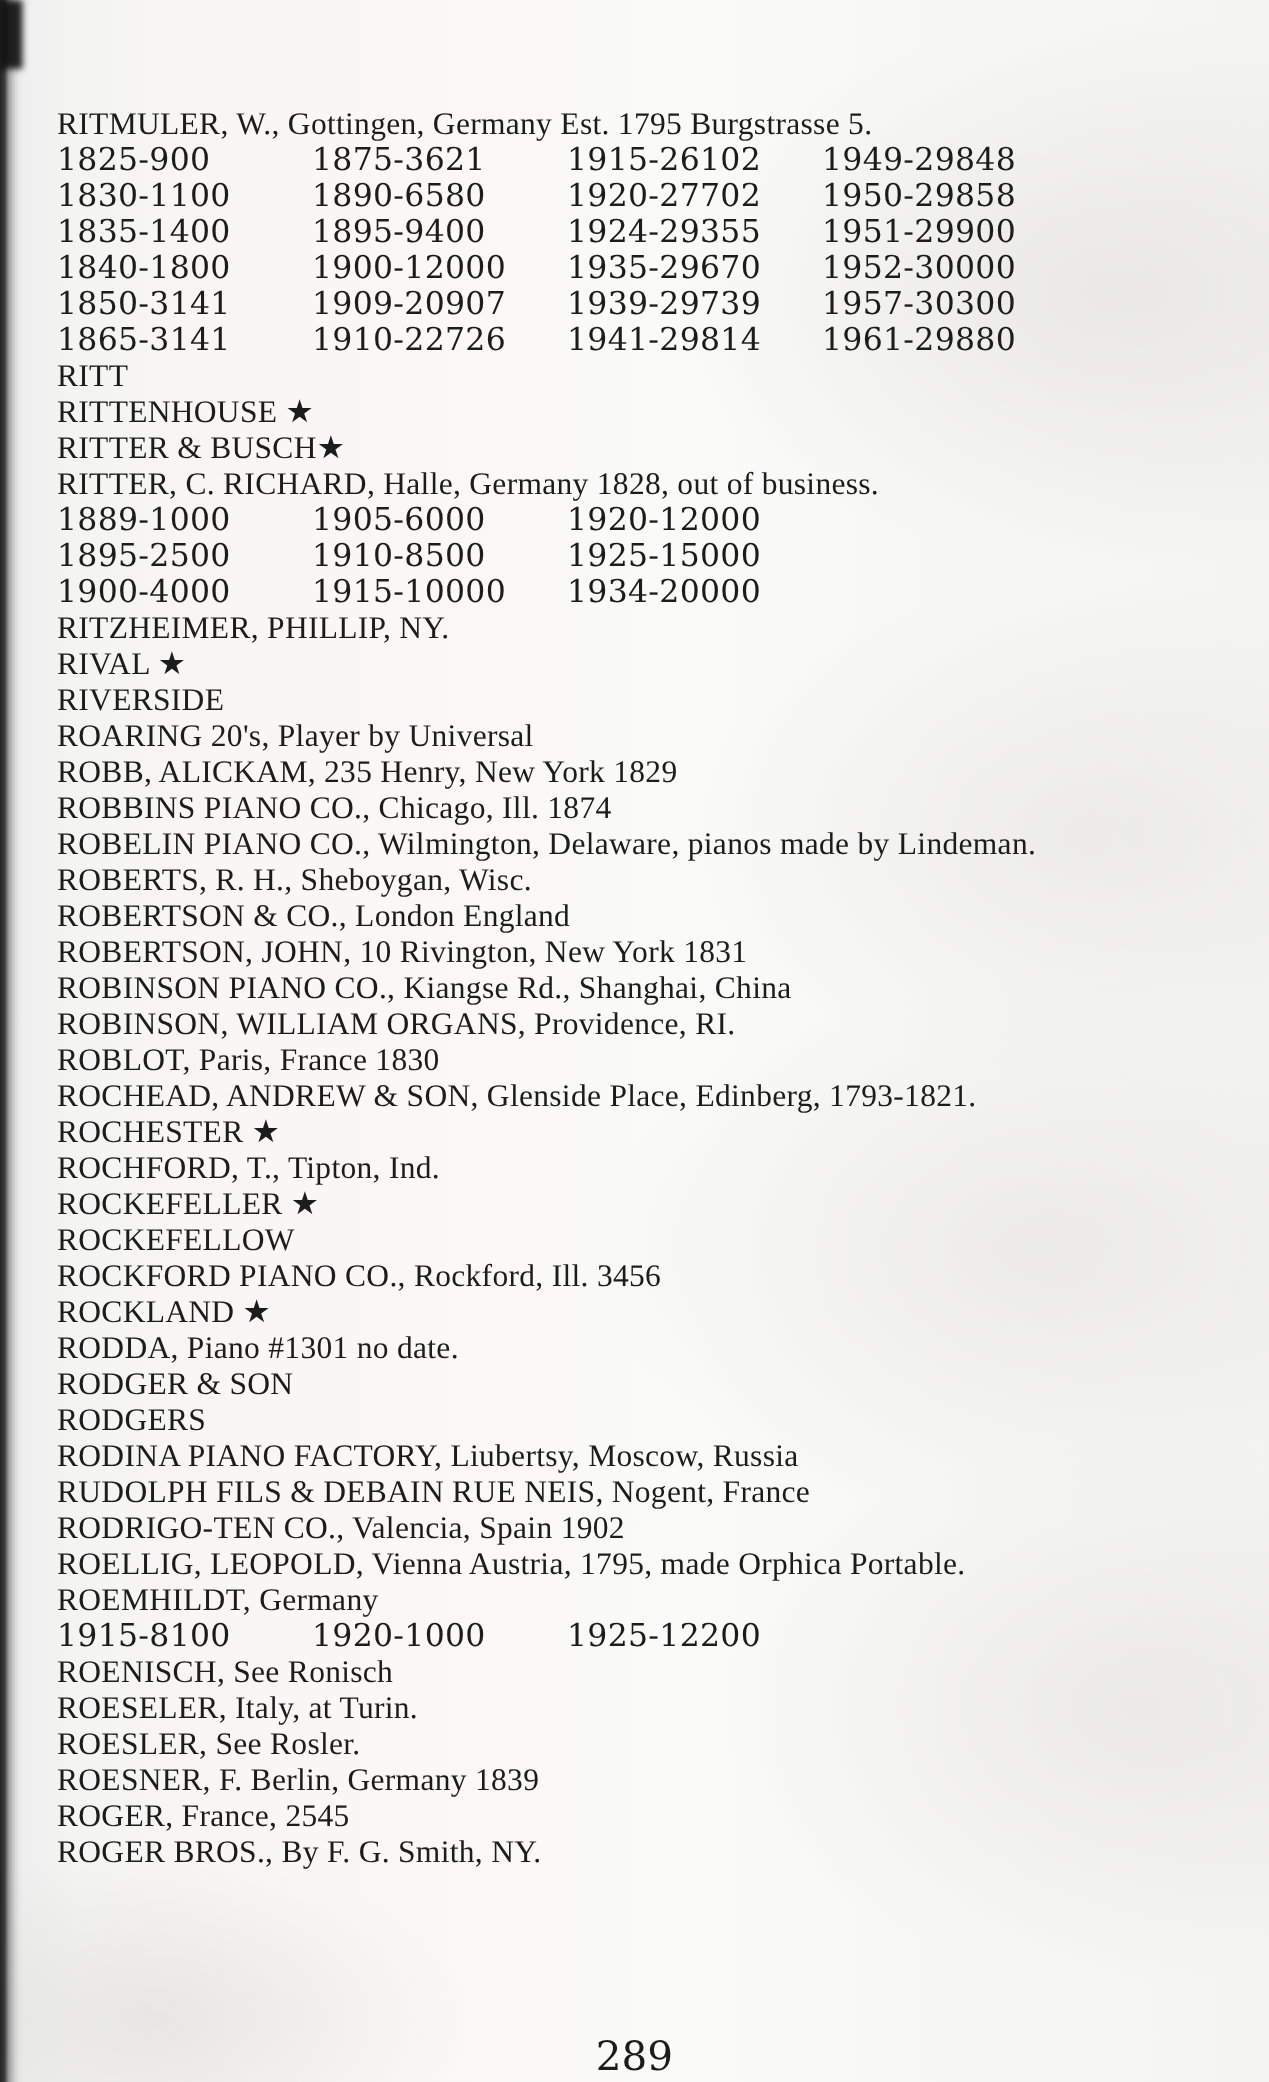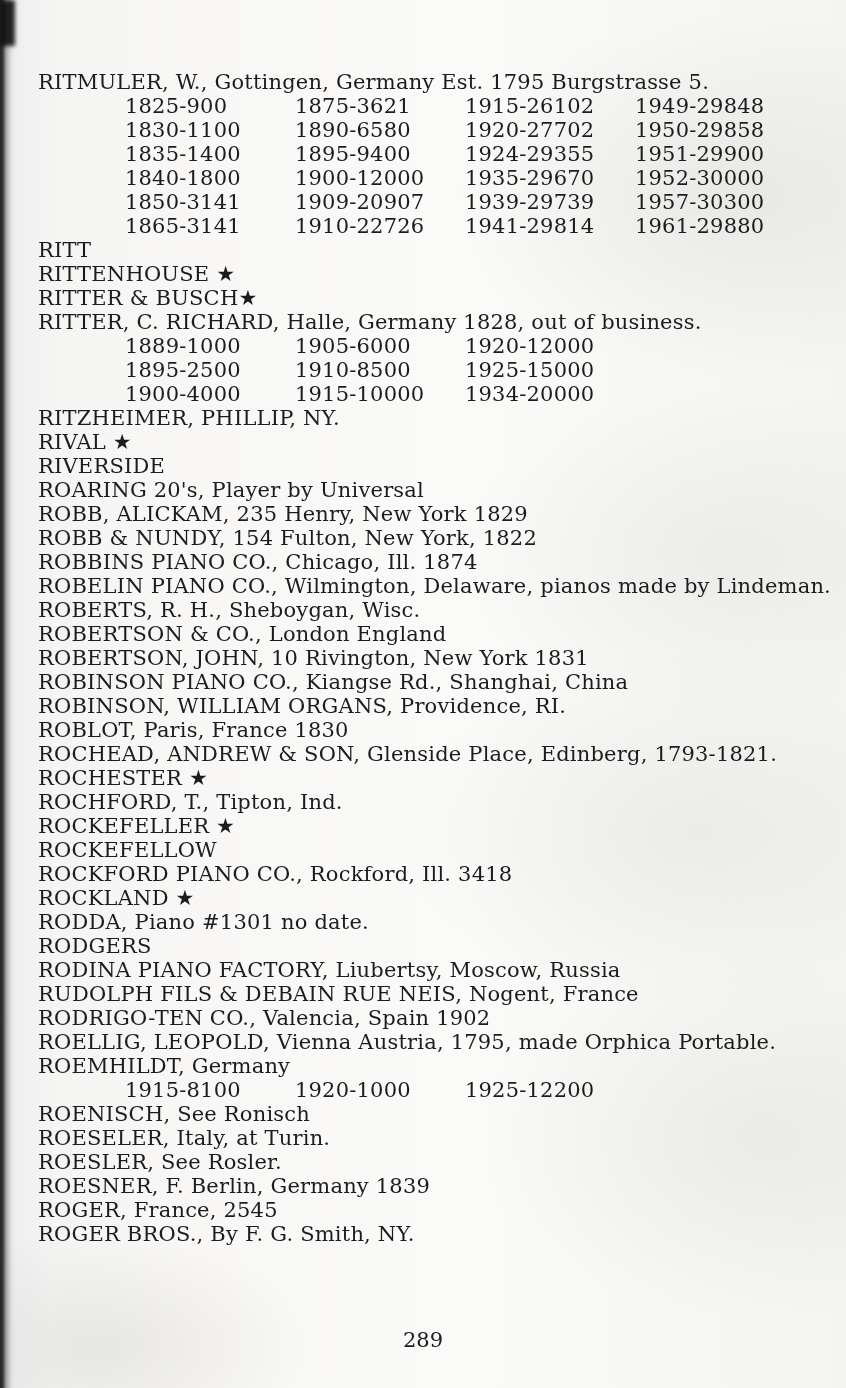--- a/index.html
+++ b/index.html
@@ -31,29 +31,29 @@
     position: absolute; left: 0; top: 0; width: 15px; height: 46px;
     background: rgba(12,12,12,0.9);
     filter: blur(2px);
   }
   .content {
     position: absolute; left: 38px; top: 70px; right: 10px;
     font-size: 21px; line-height: 24px;
     color: #1c1c1c;
     letter-spacing: 0.2px;
   }
-  .line { height: 24px; white-space: nowrap; }
+  .line { height: 24px; white-space: nowrap; font-family: Liberation Serif, serif; }
   .serial-row { height: 24px; white-space: nowrap; }
   .serial-cell { display: inline-block; width: 170px; }
-  .serial-cell:first-child { margin-left: 87px; }
+  .serial-cell:first-child { }
   .serial-cell:last-child { width: auto; }
   .page-number {
-    position: absolute; left: 0; top: 1328px; width: 100%;
+    position: absolute; left: 0; top: 1356px; width: 100%;
     text-align: center;
-    font-size: 21px; color: #1c1c1c;
+    font-size: 27px; color: #1c1c1c;
   }
 </style>
 </head>
 <body>
 
 <div class="page">
   <div class="scan-edge"></div>
   <div class="scan-corner"></div>
   <main class="content" id="content">
       <div class="line">RITMULER, W., Gottingen, Germany Est. 1795 Burgstrasse 5.</div>
@@ -72,37 +72,37 @@
       <div class="serial-table">
         <div class="serial-row"><span class="serial-cell">1889-1000</span><span class="serial-cell">1905-6000</span><span class="serial-cell">1920-12000</span></div>
         <div class="serial-row"><span class="serial-cell">1895-2500</span><span class="serial-cell">1910-8500</span><span class="serial-cell">1925-15000</span></div>
         <div class="serial-row"><span class="serial-cell">1900-4000</span><span class="serial-cell">1915-10000</span><span class="serial-cell">1934-20000</span></div>
       </div>
       <div class="line">RITZHEIMER, PHILLIP, NY.</div>
       <div class="line">RIVAL ★</div>
       <div class="line">RIVERSIDE</div>
       <div class="line">ROARING 20's, Player by Universal</div>
       <div class="line">ROBB, ALICKAM, 235 Henry, New York 1829</div>
-      <div class="line">ROBB &amp; NUNDY, 154 Fulton, New York, 1822</div>
       <div class="line">ROBBINS PIANO CO., Chicago, Ill. 1874</div>
       <div class="line">ROBELIN PIANO CO., Wilmington, Delaware, pianos made by Lindeman.</div>
       <div class="line">ROBERTS, R. H., Sheboygan, Wisc.</div>
       <div class="line">ROBERTSON &amp; CO., London England</div>
       <div class="line">ROBERTSON, JOHN, 10 Rivington, New York 1831</div>
       <div class="line">ROBINSON PIANO CO., Kiangse Rd., Shanghai, China</div>
       <div class="line">ROBINSON, WILLIAM ORGANS, Providence, RI.</div>
       <div class="line">ROBLOT, Paris, France 1830</div>
       <div class="line">ROCHEAD, ANDREW &amp; SON, Glenside Place, Edinberg, 1793-1821.</div>
       <div class="line">ROCHESTER ★</div>
       <div class="line">ROCHFORD, T., Tipton, Ind.</div>
       <div class="line">ROCKEFELLER ★</div>
       <div class="line">ROCKEFELLOW</div>
-      <div class="line">ROCKFORD PIANO CO., Rockford, Ill. 3418</div>
+      <div class="line">ROCKFORD PIANO CO., Rockford, Ill. 3456</div>
       <div class="line">ROCKLAND ★</div>
       <div class="line">RODDA, Piano #1301 no date.</div>
+      <div class="line">RODGER &amp; SON</div>
       <div class="line">RODGERS</div>
       <div class="line">RODINA PIANO FACTORY, Liubertsy, Moscow, Russia</div>
       <div class="line">RUDOLPH FILS &amp; DEBAIN RUE NEIS, Nogent, France</div>
       <div class="line">RODRIGO-TEN CO., Valencia, Spain 1902</div>
       <div class="line">ROELLIG, LEOPOLD, Vienna Austria, 1795, made Orphica Portable.</div>
       <div class="line">ROEMHILDT, Germany</div>
       <div class="serial-table">
         <div class="serial-row"><span class="serial-cell">1915-8100</span><span class="serial-cell">1920-1000</span><span class="serial-cell">1925-12200</span></div>
       </div>
       <div class="line">ROENISCH, See Ronisch</div>

